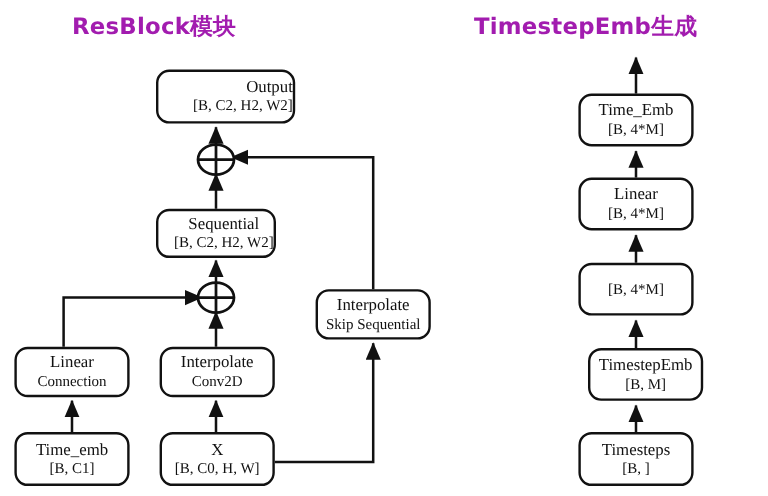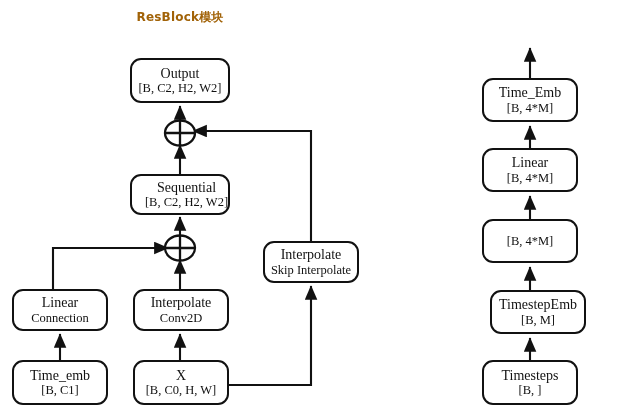--- a/index.html
+++ b/index.html
@@ -18,25 +18,25 @@
   #canvas {
     position: absolute;
     left: 0; top: 0;
     width: 640px;
     height: 413px;
   }
   .title {
     position: absolute;
     font-family: "DejaVu Sans", "Liberation Sans", sans-serif;
     font-weight: bold;
-    font-size: 12px;
+    font-size: 19px;
     letter-spacing: 0.2px;
-    color: #a16207;
+    color: #a21caf;
     white-space: nowrap;
-    text-align: center;
+    text-align: left;
   }
   #title-resblock { left: 60px; top: 9px; width: 240px; }
   #title-timestep { left: 395px; top: 9px; width: 240px; }
 
   .node {
     position: absolute;
     box-sizing: border-box;
     border: 2.1px solid #111111;
     border-radius: 11px;
     background: #ffffff;
@@ -69,20 +69,21 @@
     z-index: 1;
   }
 </style>
 </head>
 <body>
 
 <div id="canvas">
 
   <div class="title" id="title-resblock">ResBlock模块</div>
 
+  <div class="title" id="title-timestep">TimestepEmb生成</div>
 
   <svg class="wires" viewBox="0 0 640 413" xmlns="http://www.w3.org/2000/svg">
     <defs>
       <marker id="arrow" markerWidth="8" markerHeight="8" refX="6.6" refY="3" orient="auto">
         <path d="M0,0 L7,3 L0,6 z" fill="#111111"></path>
       </marker>
     </defs>
     <g stroke="#111111" stroke-width="2.1" fill="none">
 
       <path d="M180,121 L180,106" marker-end="url(#arrow)"></path>
@@ -100,21 +101,21 @@
       <path d="M311,241 L311,131 L193,131" marker-end="url(#arrow)"></path>
 
       <path d="M530,78 L530,48" marker-end="url(#arrow)"></path>
       <path d="M530,148 L530,126" marker-end="url(#arrow)"></path>
       <path d="M530,219 L530,196" marker-end="url(#arrow)"></path>
       <path d="M530,290 L530,267" marker-end="url(#arrow)"></path>
       <path d="M530,360 L530,338" marker-end="url(#arrow)"></path>
     </g>
   </svg>
 
-  <div class="node" style="left:130px; top:58px; width:100px; height:45px;">
+  <div class="node" style="left:130px; top:58px; width:116px; height:45px;align-items:flex-end;">
     <span class="l1">Output</span>
     <span class="l2">[B, C2, H2, W2]</span>
   </div>
 
   <div class="node" style="left:130px; top:174px; width:100px; height:41px;padding-left:13px;">
     <span class="l1">Sequential</span>
     <span class="l2">[B, C2, H2, W2]</span>
   </div>
 
   <div class="node" style="left:12px; top:289px; width:96px; height:42px;">
@@ -122,21 +123,21 @@
     <span class="l2">Connection</span>
   </div>
 
   <div class="node" style="left:133px; top:289px; width:96px; height:42px;">
     <span class="l1">Interpolate</span>
     <span class="l2">Conv2D</span>
   </div>
 
   <div class="node" style="left:263px; top:241px; width:96px; height:42px;">
     <span class="l1">Interpolate</span>
-    <span class="l2">Skip Interpolate</span>
+    <span class="l2">Skip Sequential</span>
   </div>
 
   <div class="node" style="left:12px; top:360px; width:96px; height:45px;">
     <span class="l1">Time_emb</span>
     <span class="l2">[B, C1]</span>
   </div>
 
   <div class="node" style="left:133px; top:360px; width:96px; height:45px;">
     <span class="l1">X</span>
     <span class="l2">[B, C0, H, W]</span>

